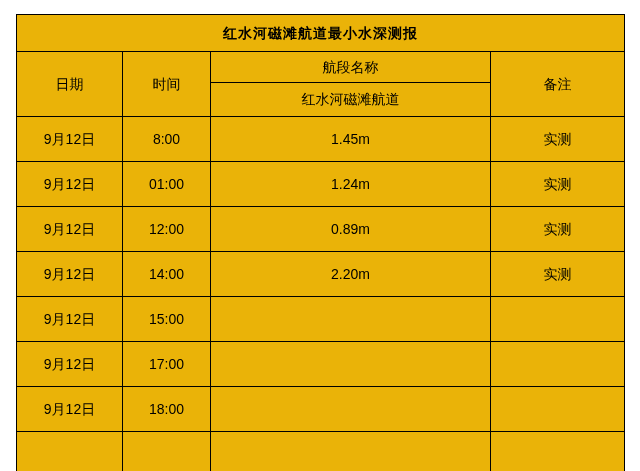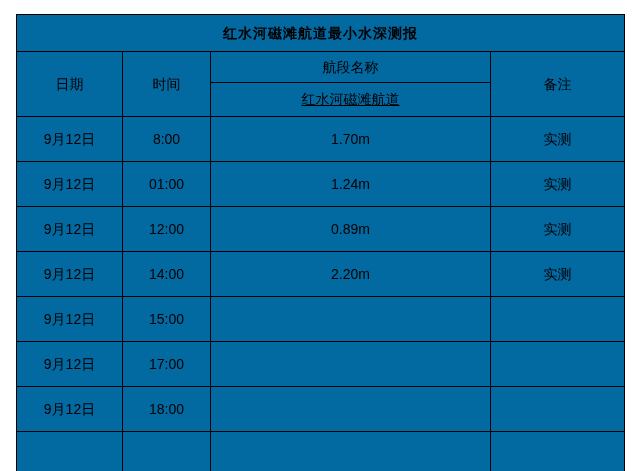--- a/index.html
+++ b/index.html
@@ -28,41 +28,40 @@
     border-collapse: collapse;
     table-layout: fixed;
   }
   table.report td {
     border: 1px solid #000000;
     padding: 0;
     text-align: center;
     vertical-align: middle;
     font-size: 14px;
     line-height: 1.2;
-    background: #0369a1;
+    background: #eab308;
   }
   .title-cell {
     height: 36px;
     font-size: 20px;
     font-weight: bold;
     letter-spacing: 1px;
     font-family: "DejaVu Serif", "Liberation Serif", serif;
   }
   .hdr {
     font-size: 15px;
     height: 30px;
     margin-left: 32px;
   }
   .hdr-tall {
     height: 64px;
   }
   .sub-hdr {
     font-size: 14px;
     height: 32px;
-    text-decoration: underline;
   }
   .data-row td {
     height: 44px;
     font-size: 14px;
   }
   .blank-row td {
     height: 40px;
   }
   .col-date { width: 106px; }
   .col-time { width: 88px; }
@@ -93,21 +92,21 @@
         <td class="hdr">航段名称</td>
         <td class="hdr hdr-tall" rowspan="2">备注</td>
       </tr>
       <tr>
         <td class="sub-hdr">红水河磁滩航道</td>
       </tr>
 
       <tr class="data-row">
         <td>9月12日</td>
         <td>8:00</td>
-        <td class="depth">1.70m</td>
+        <td class="depth">1.45m</td>
         <td>实测</td>
       </tr>
       <tr class="data-row">
         <td>9月12日</td>
         <td>01:00</td>
         <td class="depth">1.24m</td>
         <td>实测</td>
       </tr>
       <tr class="data-row">
         <td>9月12日</td>

